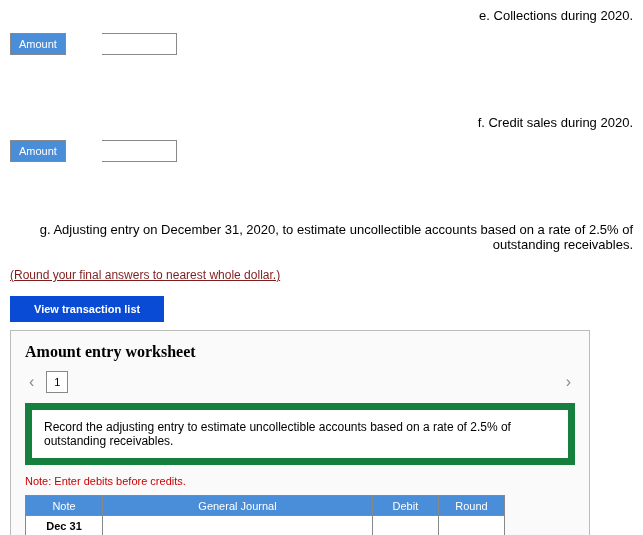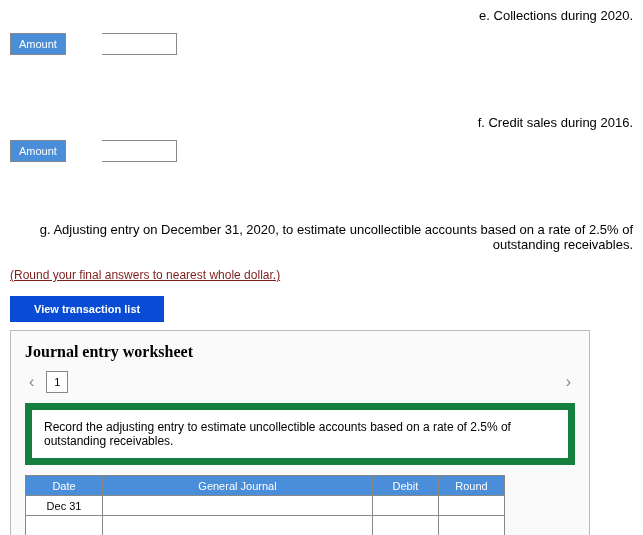--- a/index.html
+++ b/index.html
@@ -106,20 +106,21 @@
     }
     .journal-table {
       border-collapse: collapse;
       width: 480px;
     }
     .journal-table th, .journal-table td {
       border: 1px solid #888;
       font-size: 11px;
       text-align: center;
       height: 20px;
+      font-weight: bold;
     }
     .journal-table th {
       background: #4a8dd8;
       color: #fff;
       font-weight: normal;
       padding: 3px 6px;
     }
     .journal-table .col-date { width: 70px; }
     .journal-table .col-gj { width: 245px; }
     .journal-table .col-dc { width: 60px; }
@@ -133,50 +134,51 @@
 
 
 
 <div class="question-text">e. Collections during 2020.</div>
 <div class="amount-row">
   <div class="amount-label">Amount</div>
   <input class="amount-input" type="text" value="" style="">
 </div>
 
 
-<div class="question-text q-f">f. Credit sales during 2016.</div>
+<div class="question-text q-f">f. Credit sales during 2020.</div>
 <div class="amount-row">
   <div class="amount-label">Amount</div>
   <input class="amount-input" type="text" value="" style="">
 </div>
 
 
 <div class="question-text section-g">g. Adjusting entry on December 31, 2020, to estimate uncollectible accounts based on a rate of 2.5% of outstanding receivables.</div>
 <div class="instruction-red">(Round your final answers to nearest whole dollar.)</div>
 
 <button class="view-btn">View transaction list</button>
 
 <div class="worksheet-container">
-  <div class="worksheet-title">Journal entry worksheet</div>
+  <div class="worksheet-title">Amount entry worksheet</div>
 
   <div class="nav-row">
     <div class="nav-left">
       <span class="chevron">‹</span>
       <div class="page-box">1</div>
     </div>
     <span class="chevron">›</span>
   </div>
 
   <div class="instruction-box">Record the adjusting entry to estimate uncollectible accounts based on a rate of 2.5% of outstanding receivables.</div>
 
+  <div class="note-text">Note: Enter debits before credits.</div>
 
   <table class="journal-table">
     <thead>
       <tr>
-        <th class="col-date">Date</th>
+        <th class="col-date">Note</th>
         <th class="col-gj">General Journal</th>
         <th class="col-dc">Debit</th>
         <th class="col-dc">Round</th>
       </tr>
     </thead>
     <tbody>
       <tr>
         <td>Dec 31</td>
         <td></td>
         <td></td>

